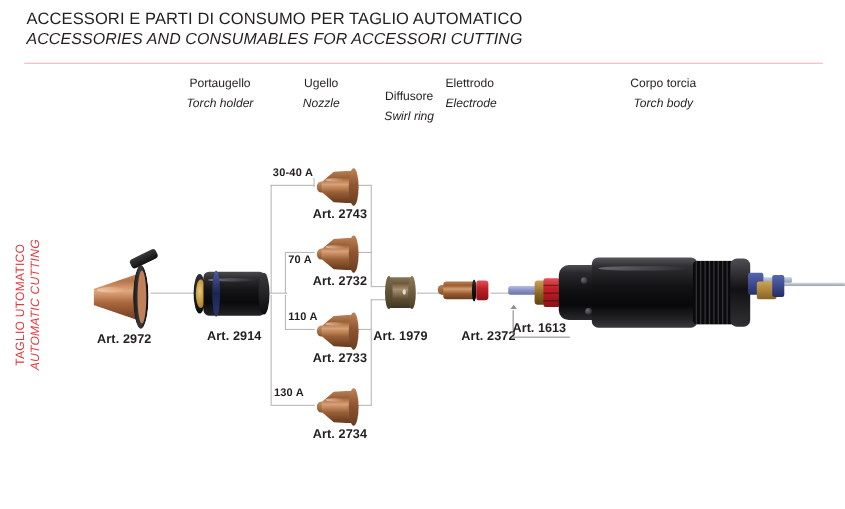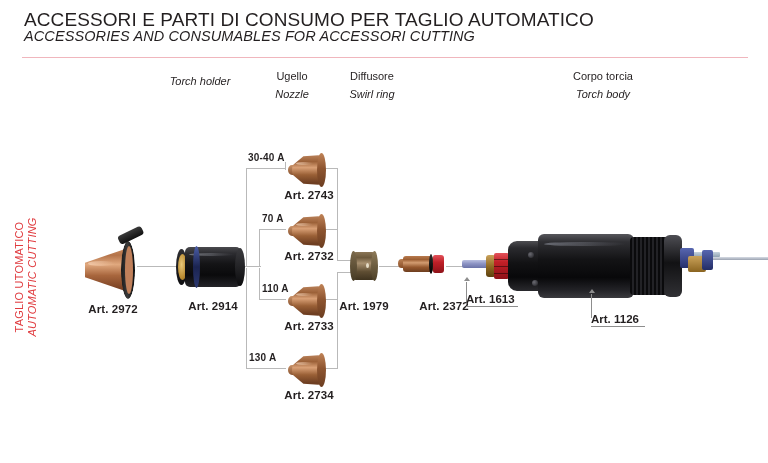--- a/index.html
+++ b/index.html
@@ -6,21 +6,21 @@
   body{
     width:768px;height:463px;background:#ffffff;overflow:hidden;
     font-family:"Liberation Sans", sans-serif;
     -webkit-font-smoothing:antialiased;
   }
   #page{position:relative;width:768px;height:463px;}
 
   
   .title-it{
     position:absolute;left:24px;top:9px;
-    font-size:19px;letter-spacing:.1px;color:#231f20;white-space:nowrap;
+    font-size:15px;letter-spacing:.1px;color:#231f20;white-space:nowrap;
   }
   .title-en{
     position:absolute;left:24px;top:28px;
     font-size:14.5px;letter-spacing:.1px;color:#231f20;
     font-style:italic;white-space:nowrap;
   }
   .rule{
     position:absolute;left:22px;top:57px;width:726px;height:1px;
     background:#f0b6bd;
   }
@@ -269,29 +269,34 @@
 </head>
 <body>
 
 <div id="page">
 
   <div class="title-it">ACCESSORI E PARTI DI CONSUMO PER TAGLIO AUTOMATICO</div>
   <div class="title-en">ACCESSORIES AND CONSUMABLES FOR ACCESSORI CUTTING</div>
   <div class="rule"></div>
 
   <div class="colhead" style="left:145px;top:70px;width:110px;">
+    <div class="it">Portaugello</div>
     <div class="en">Torch holder</div>
   </div>
   <div class="colhead" style="left:252px;top:70px;width:80px;">
     <div class="it">Ugello</div>
     <div class="en">Nozzle</div>
   </div>
-  <div class="colhead" style="left:332px;top:70px;width:80px;">
+  <div class="colhead" style="left:332px;top:82px;width:80px;">
     <div class="it">Diffusore</div>
     <div class="en">Swirl ring</div>
+  </div>
+  <div class="colhead" style="left:405px;top:70px;width:75px;text-align:left;">
+    <div class="it">Elettrodo</div>
+    <div class="en">Electrode</div>
   </div>
   <div class="colhead" style="left:553px;top:70px;width:100px;">
     <div class="it">Corpo torcia</div>
     <div class="en">Torch body</div>
   </div>
 
   <div class="sidelabel">
     <div class="l1">TAGLIO UTOMATICO</div>
     <div class="l2">AUTOMATIC CUTTING</div>
   </div>
@@ -344,21 +349,21 @@
   <div class="cap" style="left:178px;top:300px;width:70px;">Art. 2914</div>
 
   <div class="amp" style="left:248px;top:152px;">30-40 A</div>
   <div class="part" style="left:286px;top:152px;width:44px;height:38px;">
     <div class="nz-tip"></div>
     <div class="nz-bell"></div>
     <div class="nz-base"></div>
   </div>
   <div class="cap" style="left:274px;top:189px;width:70px;">Art. 2743</div>
 
-  <div class="amp" style="left:262px;top:213px;text-align:center;">70 A</div>
+  <div class="amp" style="left:262px;top:231px;text-align:center;">70 A</div>
   <div class="part" style="left:286px;top:213px;width:44px;height:38px;">
     <div class="nz-tip"></div>
     <div class="nz-bell"></div>
     <div class="nz-base"></div>
   </div>
   <div class="cap" style="left:274px;top:250px;width:70px;">Art. 2732</div>
 
   <div class="amp" style="left:262px;top:283px;">110 A</div>
   <div class="part" style="left:286px;top:283px;width:44px;height:38px;">
     <div class="nz-tip"></div>
@@ -417,20 +422,14 @@
   </div>
 
   <div class="callout" style="left:466px;top:274px;width:60px;height:42px;">
     <div class="cstem" style="left:0px;top:8px;height:22px;"></div>
     <div class="carrow" style="left:-2px;top:3px;"></div>
     <div class="txt" style="bottom:10px;text-align:center;">Art. 1613</div>
     <div class="cunder" style="bottom:9px;width:52px;"></div>
   </div>
 
 
-  <div class="callout" style="left:591px;top:286px;width:62px;height:44px;">
-    <div class="cstem" style="left:0px;top:8px;height:24px;"></div>
-    <div class="carrow" style="left:-2px;top:3px;"></div>
-    <div class="txt" style="bottom:4px;">Art. 1126</div>
-    <div class="cunder" style="bottom:3px;width:54px;"></div>
-  </div>
 
 </div>
 
 </body></html>

